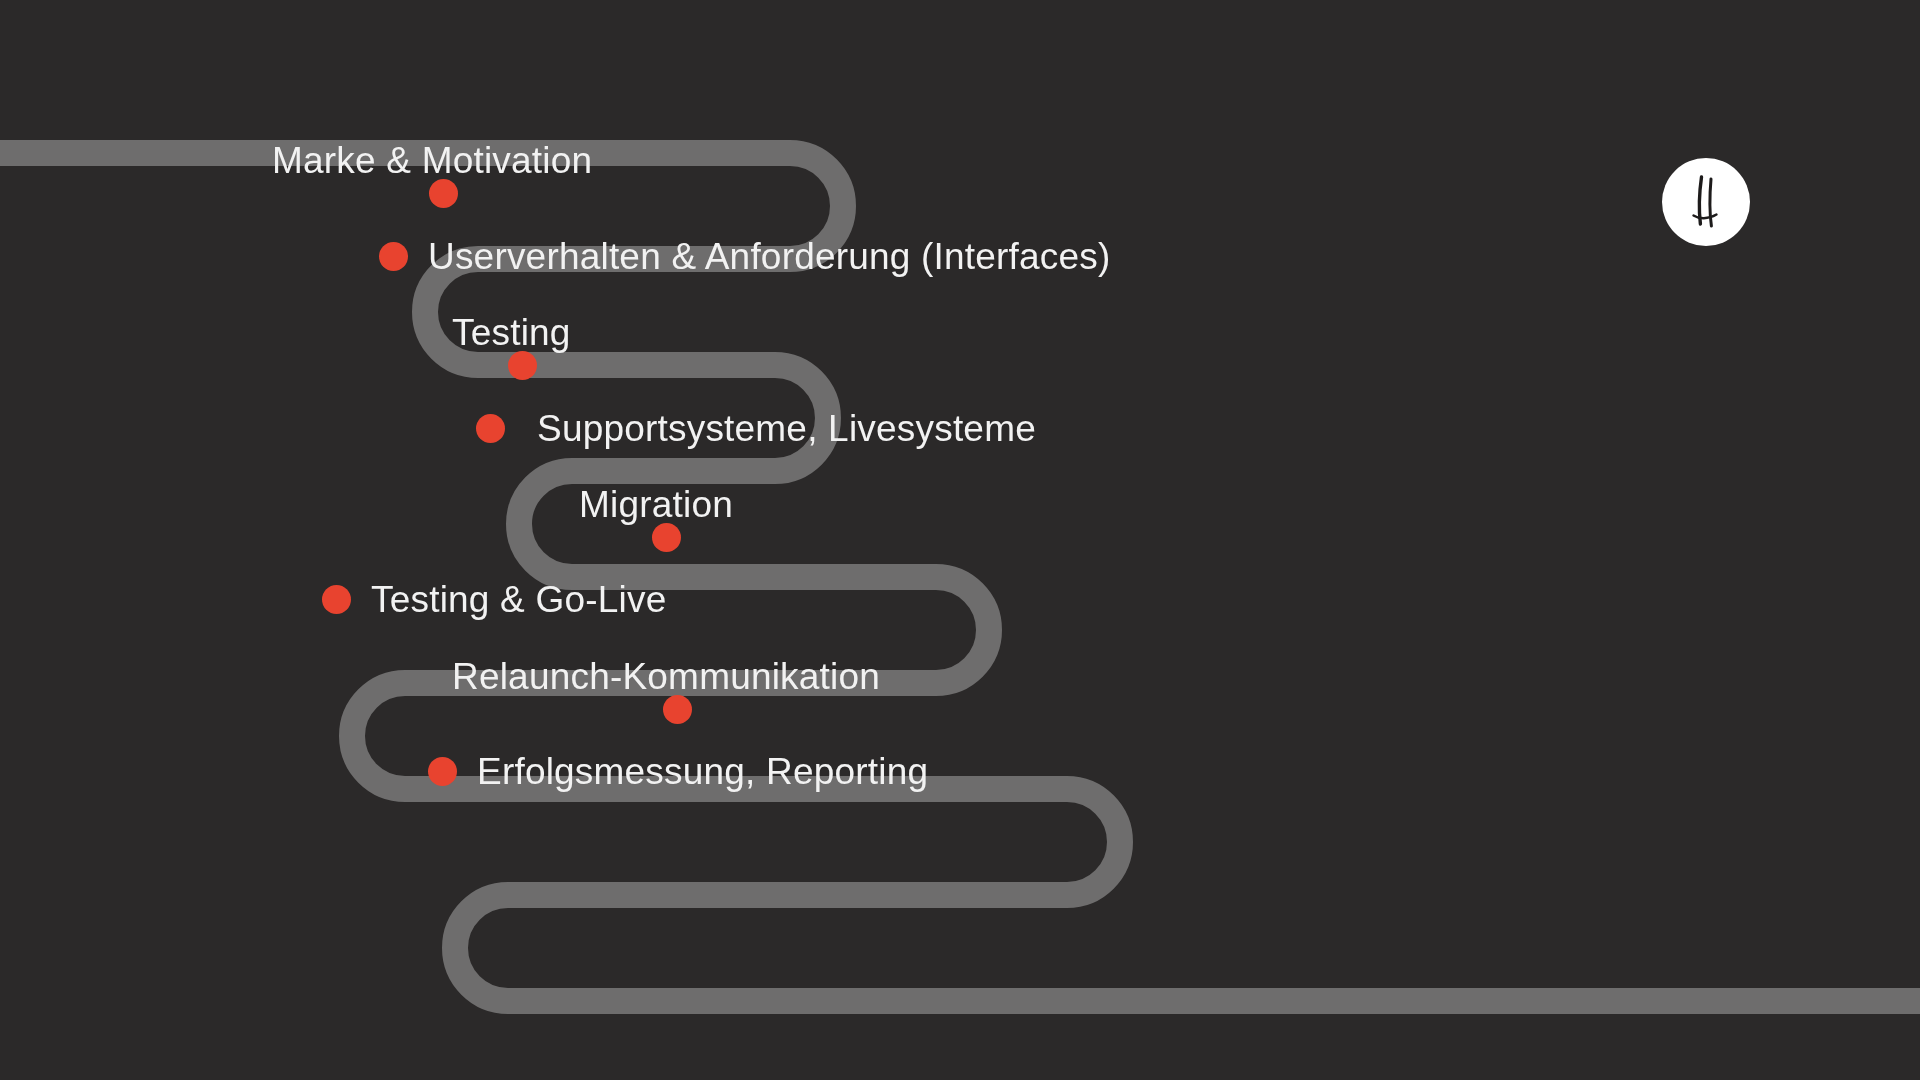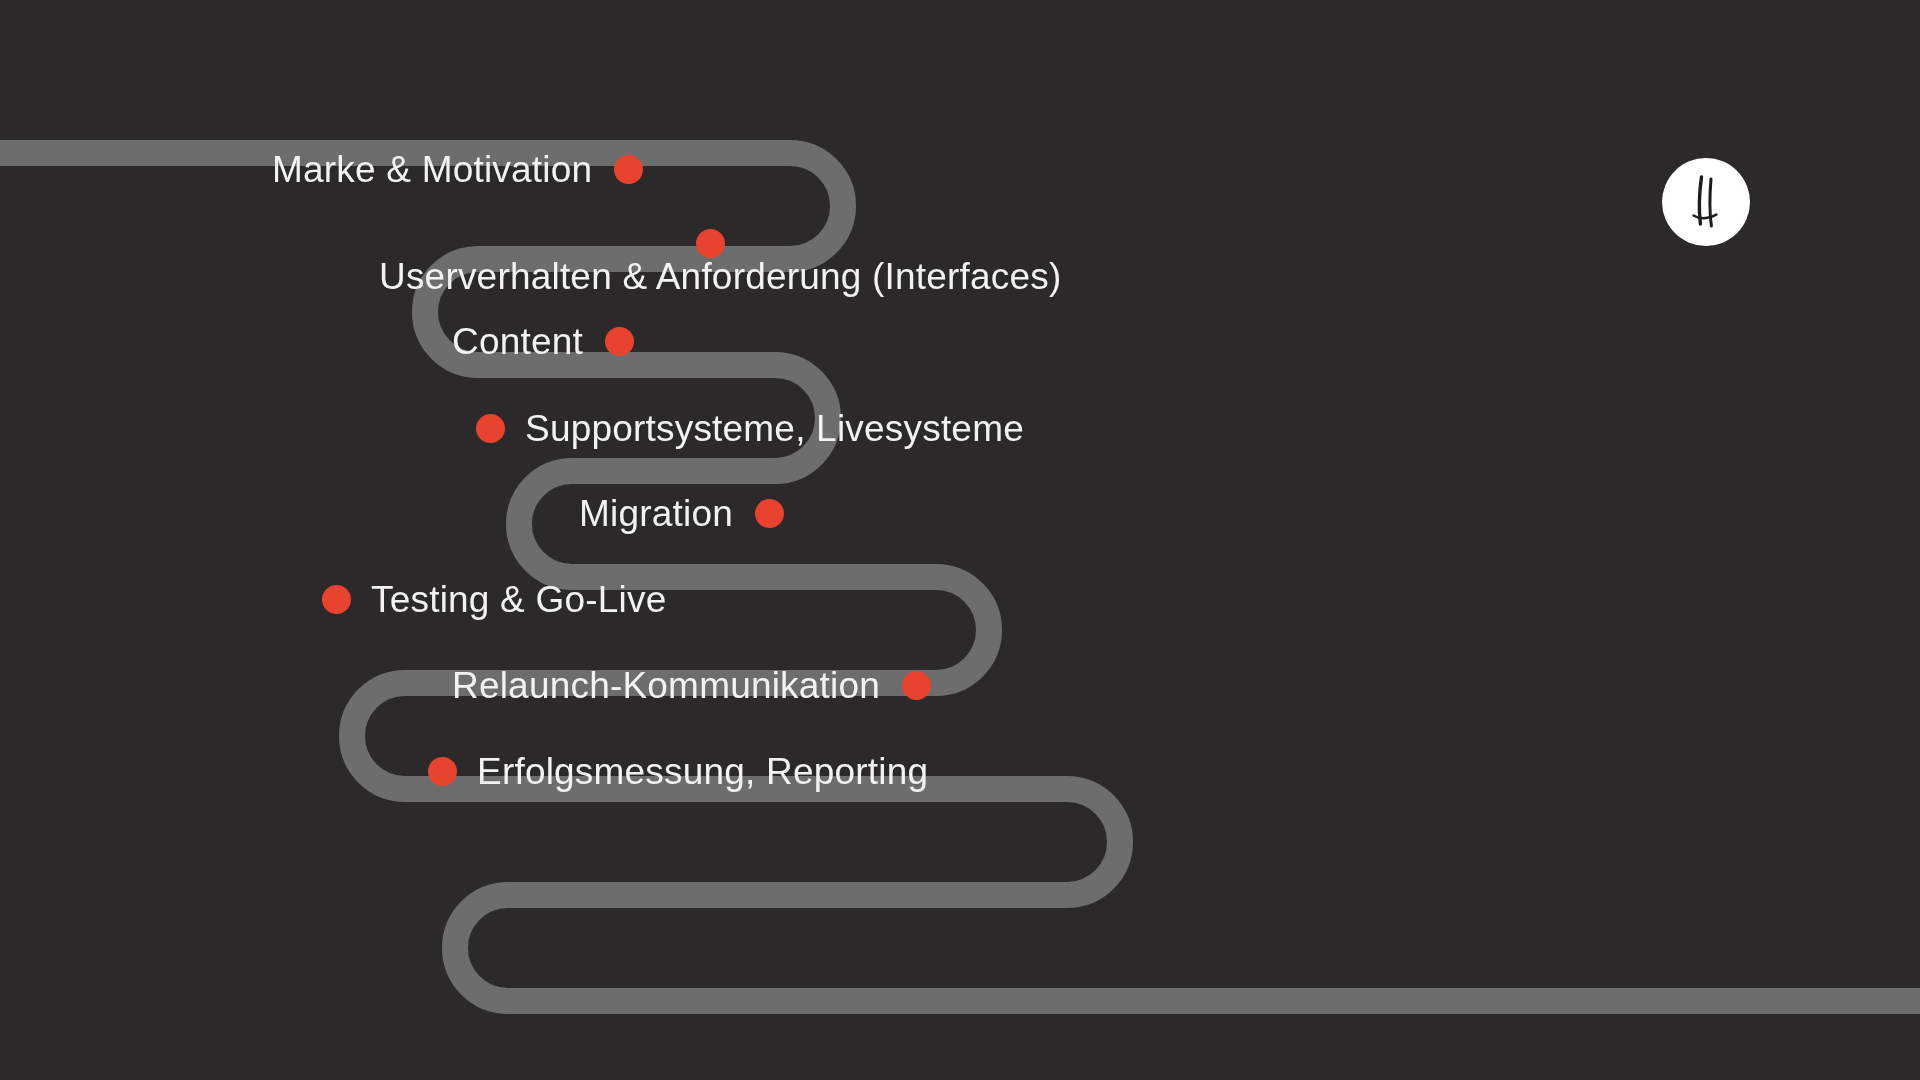--- a/index.html
+++ b/index.html
@@ -23,21 +23,21 @@
     height: 1080px;
     display: block;
   }
   .step {
     position: absolute;
     display: flex;
     align-items: center;
     height: 54px;
     white-space: nowrap;
   }
-  .step.right-dot { flex-direction: row; text-align: center; }
+  .step.right-dot { flex-direction: column; text-align: center; }
   .step.left-dot  { flex-direction: row; }
   .step-label {
     color: #f2f2f2;
     font-size: 37px;
     font-weight: 300;
     letter-spacing: 0.2px;
     line-height: 1;
     font-family: "Liberation Sans", sans-serif;
   }
   .dot {
@@ -91,31 +91,31 @@
             A 53 53 0 0 0 508,1001
             L 1930,1001
           "></path>
   </svg>
 
   <div class="step right-dot" style="left:272px; top:142px;">
     <span class="step-label">Marke &amp; Motivation</span>
     <span class="dot"></span>
   </div>
 
-  <div class="step left-dot" style="left:379px; top:229px;flex-direction:column;">
+  <div class="step left-dot" style="left:379px; top:229px;">
     <span class="dot"></span>
     <span class="step-label">Userverhalten &amp; Anforderung (Interfaces)</span>
   </div>
 
   <div class="step right-dot" style="left:452px; top:314px;">
-    <span class="step-label">Content</span>
+    <span class="step-label">Testing</span>
     <span class="dot"></span>
   </div>
 
-  <div class="step left-dot" style="left:476px; top:401px;">
+  <div class="step left-dot" style="left:476px; top:401px;gap:12px;">
     <span class="dot"></span>
     <span class="step-label">Supportsysteme, Livesysteme</span>
   </div>
 
   <div class="step left-dot" style="left:322px; top:572px;">
     <span class="dot"></span>
     <span class="step-label">Testing &amp; Go-Live</span>
   </div>
 
   <div class="step right-dot" style="left:579px; top:486px;">

